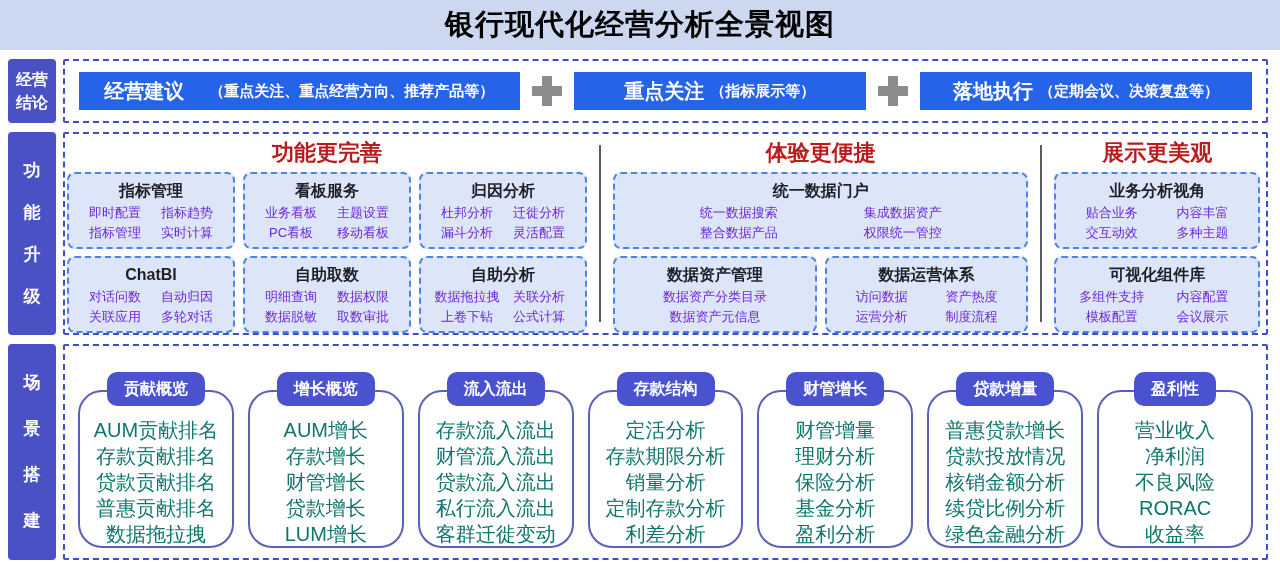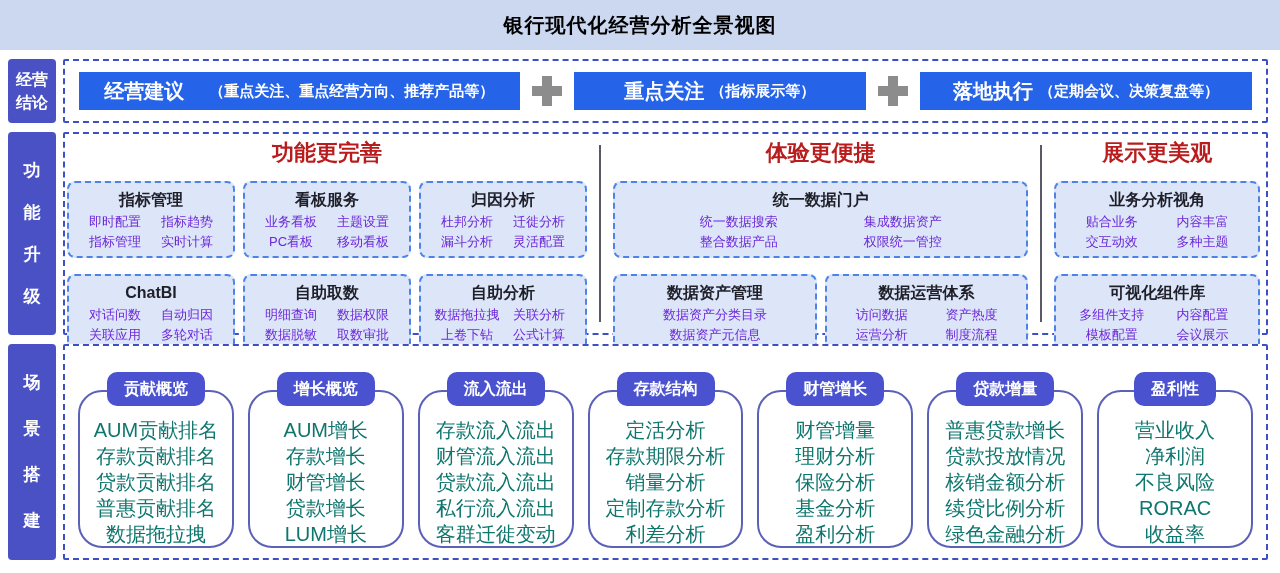--- a/index.html
+++ b/index.html
@@ -1,21 +1,21 @@
 <!DOCTYPE html>
 <html><head>
 <meta charset="utf-8">
 <style>
   * { margin:0; padding:0; box-sizing:border-box; }
   html,body { width:1280px; height:573px; background:#fff; font-family:"Liberation Sans", sans-serif; }
   .page { width:1280px; height:573px; overflow:hidden; background:#fff; }
 
   
   .title-band { height:50px; background:#ccd8f0; display:flex; align-items:center; justify-content:center; }
-  .title-band h1 { font-size:20px; font-weight:bold; color:#000; letter-spacing:1px; }
+  .title-band h1 { font-size:29px; font-weight:bold; color:#000; letter-spacing:1px; }
 
   
   .section { display:flex; align-items:stretch; margin:9px 12px 0 8px; gap:7px; }
   .side-label { width:48px; flex:0 0 48px; background:#4951c4; border-radius:4px; color:#fff;
                 font-weight:bold; display:flex; align-items:center; justify-content:center;
                 text-align:center; white-space:pre-line; }
   .section-box { flex:1; border:2px dashed #3c4fc5; border-radius:2px; background:#fff; position:relative; }
 
   
   .s1 .side-label { font-size:16px; line-height:23px; }
@@ -29,21 +29,21 @@
   .plus::before { content:""; position:absolute; left:10px; top:0; width:10px; height:30px; background:#8c8c8c; }
   .plus::after  { content:""; position:absolute; left:0; top:10px; width:30px; height:10px; background:#8c8c8c; }
 
   
   .s2 .side-label { font-size:17px; line-height:42px; }
   .s2 .section-box { height:203px; display:flex; padding:7px 6px 9px 2px; }
   .func-group { display:flex; flex-direction:column; }
   .fg-1 { flex:516 1 0; } .fg-2 { flex:412 1 0; } .fg-3 { flex:204 1 0; }
   .func-header { text-align:center; font-size:22px; font-weight:bold; color:#b91c1c; height:26px; line-height:24px; }
   .v-divider { width:2px; background:#5a5a66; margin:4px 12px 2px 12px; flex:0 0 2px; }
-  .func-row { display:flex; gap:8px; margin-top:16px; flex:1; }
+  .func-row { display:flex; gap:8px; margin-top:7px; flex:1; }
   .func-card { background:#dce6f8; border:2px dashed #4d82e8; border-radius:8px; flex:1;
                text-align:center; padding:5px 4px 4px; }
   .fc-title { font-size:16px; font-weight:bold; color:#1f1f29; line-height:24px; }
   .fc-items { display:grid; grid-template-columns:1fr 1fr; font-size:13px; color:#6d28d9;
               line-height:20px; justify-items:center; padding:0 6px; }
   .fc-items.cols-1 { grid-template-columns:1fr; }
   .fc-items.wide { max-width:330px; margin:0 auto; column-gap:10px; }
 
   
   .s3 .side-label { font-size:17px; line-height:46px; }

